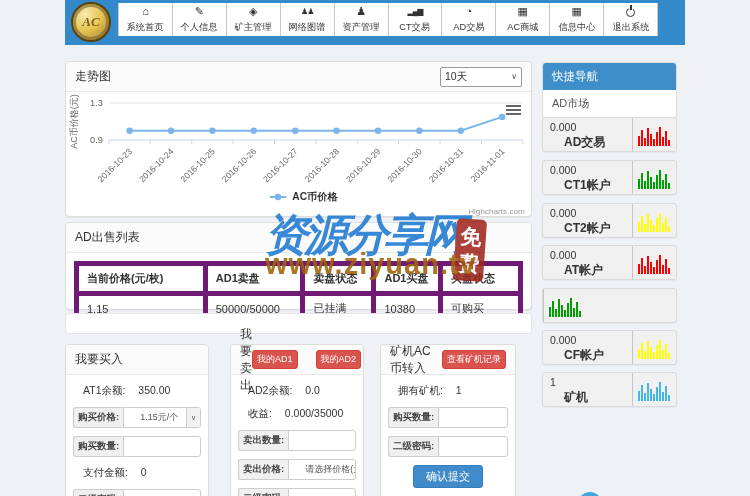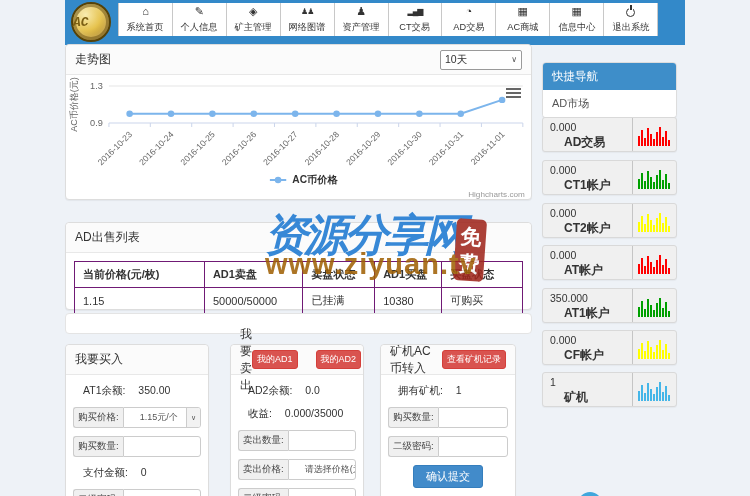--- a/index.html
+++ b/index.html
@@ -3,73 +3,73 @@
 <meta charset="utf-8">
 <style>
   * { box-sizing: border-box; margin: 0; padding: 0; }
   body { margin:0; background:#eef2f7; font-family:"Liberation Sans", sans-serif; }
   .page { position:relative; width:750px; height:496px; overflow:hidden; background:#eef2f7; }
 
   
   .topbar { position:absolute; left:65px; top:0; width:620px; height:45px; background:#3389c9; }
   .logo-coin { position:absolute; left:6px; top:2px; width:40px; height:40px; border-radius:50%;
     background:radial-gradient(circle at 35% 30%, #f9ecb0, #e6c34f 45%, #b8902a 75%, #6e5412);
-    border:2px solid #564208; display:flex; align-items:center; 
-    color:#7b5f14; font-family:Liberation Mono, monospace; font-style:italic; font-weight:bold; font-size:13px;
+    border:2px solid #564208; display:flex; align-items:center; justify-content:center;
+    color:#7b5f14; font-family:Liberation Serif, serif; font-style:italic; font-weight:bold; font-size:13px;
     box-shadow: inset 0 0 0 3px rgba(110,84,18,.55), inset 0 0 8px rgba(255,255,255,.5); }
   .mainnav { position:absolute; left:53px; top:3px; width:540px; height:33px; display:flex; border-left:1px solid #c8c8c8; }
   .nav-item { width:54px; background:#fff; border-right:1px solid #c8c8c8; display:flex; flex-direction:column;
     align-items:center; justify-content:center; gap:2px; cursor:pointer; text-decoration:none; }
   .nav-icon { font-size:11px; line-height:11px; color:#333; height:12px; display:flex; align-items:center; justify-content:center;}
   .nav-icon.small { font-size:8px; letter-spacing:-1px; }
   .nav-label { font-size:10px; color:#333; white-space:nowrap; transform:scale(.92); }
   .power-glyph { display:inline-block; width:9px; height:9px; border:1.5px solid #333; border-radius:50%; position:relative; margin-top:2px;}
   .power-glyph::after { content:''; position:absolute; left:50%; top:-4px; transform:translateX(-50%);
     width:2px; height:5px; background:#333; box-shadow:0 0 0 1px #fff; }
 
   
   .panel { position:absolute; background:#fff; border:1px solid #ddd; border-radius:4px;
     box-shadow:0 1px 1px rgba(0,0,0,.05); }
   .panel-heading { height:30px; border-bottom:1px solid #e8e8e8; background:#fbfbfb; border-radius:4px 4px 0 0;
     display:flex; align-items:center; padding:0 9px; font-size:12px; color:#333; }
 
   
-  .chart-panel { left:65px; top:44px; width:467px; height:156px;text-align:center; }
+  .chart-panel { left:65px; top:61px; width:467px; height:156px;text-align:center; }
   .range-select { margin-left:auto; width:82px; height:20px; border:1px solid #9a9a9a; border-radius:2px; background:#fff;
     display:flex; align-items:center; font-size:10.5px; color:#333; padding:0 4px; cursor:pointer; }
   .range-select .caret { margin-left:auto; font-size:8px; color:#555; }
   .chart-body { position:relative; width:100%; height:126px; }
   .chart-menu { position:absolute; top:13px; right:10px; width:15px; cursor:pointer; }
   .chart-menu div { height:2px; background:#666; margin-bottom:2px; }
 
   
   .table-panel { left:65px; top:222px; width:467px; height:88px; }
   .mtable { width:calc(100% - 16px); margin:8px; border-collapse:collapse; font-size:11px; color:#333; }
-  .mtable th, .mtable td { border:1px solid #701a75; padding:5px 8px; text-align:left; font-weight:normal;margin-top:6px; }
+  .mtable th, .mtable td { border:5px solid #701a75; padding:5px 8px; text-align:left; font-weight:normal;margin-top:6px; }
   .mtable th { font-weight:bold; }
   .mtable th:nth-child(1){width:29%;} .mtable th:nth-child(2){width:22%;} .mtable th:nth-child(3){width:16%;}
   .mtable th:nth-child(4){width:15%;} .mtable th:nth-child(5){width:18%;}
 
   .empty-strip { position:absolute; left:65px; top:313px; width:467px; height:21px; background:#fff;
     border:1px solid #e4e4e4; border-radius:4px; }
 
   
   .buy-panel   { left:65px;  top:344px; width:144px; height:170px; }
   .sell-panel  { left:230px; top:344px; width:134px; height:170px; }
   .miner-panel { left:380px; top:344px; width:136px; height:170px; }
   .panel-heading .btn-group { margin-left:auto; display:flex; gap:18px; }
   .btn-danger { background:#d9534f; color:#fff; border:1px solid #d43f3a; border-radius:3px;
     font-size:9px; padding:2px 4px; white-space:nowrap; cursor:pointer; }
   .btn-primary { display:block; background:#428bca; color:#fff; border:1px solid #357ebd; border-radius:3px;
     font-size:11px; padding:3px 12px; margin:6px auto 0; cursor:pointer; }
   .frow { font-size:10.5px; color:#333; margin:9px 6px 9px 17px; white-space:nowrap; }
   .frow .fval { margin-left:10px;margin-top:20px; }
   .igroup { display:flex; height:21px; margin:0 7px 8px; }
   .iaddon { background:#f0f0f0; border:1px solid #ccc; border-right:none; border-radius:3px 0 0 3px;
-    font-size:9.5px; color:#444; display:flex; align-items:center; padding:0 4px; white-space:nowrap; }
+    font-size:9.5px; color:#444; display:flex; align-items:center; padding:0 4px; white-space:nowrap;font-weight:bold; }
   .igroup input { flex:1; min-width:0; border:1px solid #ccc; border-radius:0 3px 3px 0; font-size:10px; padding:0 4px; outline:none; }
   .fselect { flex:1; min-width:0; border:1px solid #ccc; border-radius:0 3px 3px 0; background:#fff;
     display:flex; align-items:center; font-size:9px; color:#555; padding-left:4px; overflow:hidden; cursor:pointer; }
   .fselect .caret-box { margin-left:auto; align-self:stretch; width:14px; border-left:1px solid #ccc; background:#f2f2f2;
     display:flex; align-items:center; justify-content:center; font-size:7px; color:#555; flex:none; }
   .fselect .sel-text { white-space:nowrap;margin-left:12px; }
 
   
   .side-nav { left:542px; top:62px; width:135px; }
   .side-nav-header { background:#3e8ec9; color:#fff; font-size:11.5px; padding:6px 9px; border-radius:3px 3px 0 0; }
@@ -396,24 +396,20 @@
         <i style="height: 12px;"></i>
         <i style="height: 7px;"></i>
         <i style="height: 14px;"></i>
         <i style="height: 19px;"></i>
         <i style="height: 9px;"></i>
         <i style="height: 15px;"></i>
         <i style="height: 6px;"></i>
       </div>
   </div>
   <div class="acc-card" style="top:288px">
-    <div class="acc-left">
-      <div class="acc-value">350.000</div>
-      <div class="acc-name">AT1帐户</div>
-    </div>
     <div class="acc-icon mini-bars" style="color: rgb(0, 160, 0);">
         <i style="height: 10px;"></i>
         <i style="height: 16px;"></i>
         <i style="height: 8px;"></i>
         <i style="height: 18px;"></i>
         <i style="height: 12px;"></i>
         <i style="height: 7px;"></i>
         <i style="height: 14px;"></i>
         <i style="height: 19px;"></i>
         <i style="height: 9px;"></i>

